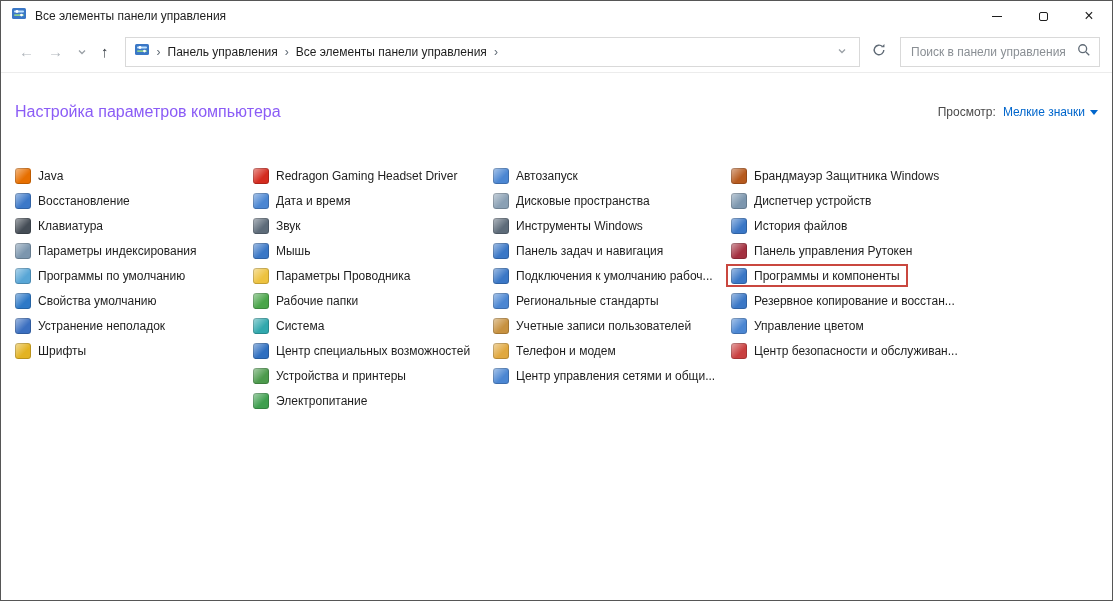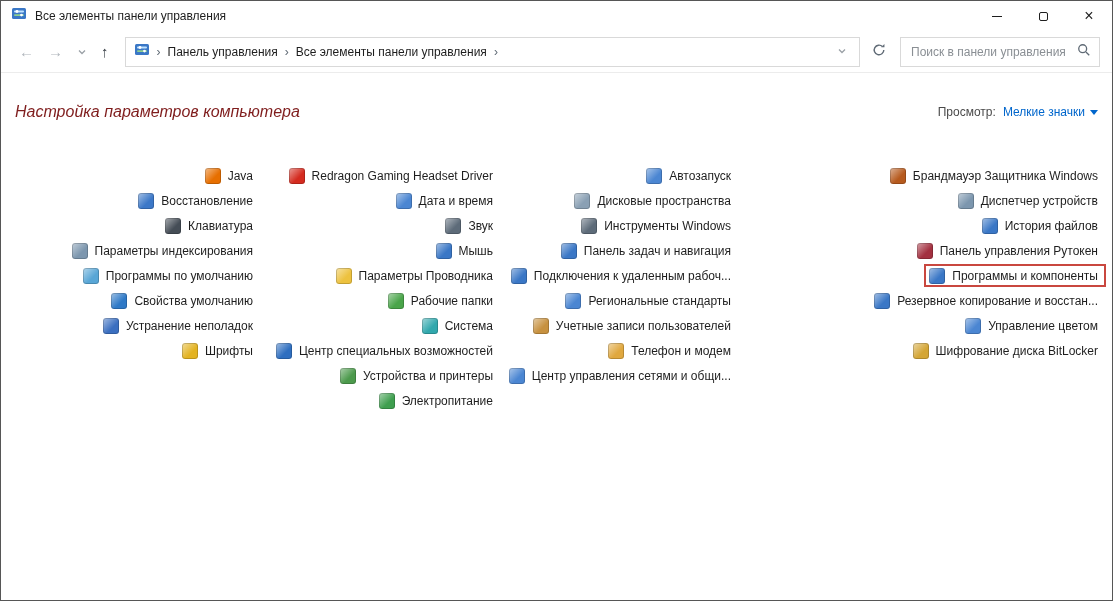--- a/index.html
+++ b/index.html
@@ -27,28 +27,28 @@
   .addr-right { margin-left: auto; display: flex; align-items: center; }
   .icon-btn { background: none; border: none; padding: 4px; cursor: pointer; display: flex; align-items: center; }
   .refresh-wrap { margin: 0 8px 0 2px; }
   .searchbox { width: 200px; height: 30px; border: 1px solid #d9d9d9; display: flex; align-items: center; padding: 0 8px; gap: 6px; background: #fff; }
   .searchbox input { border: none; outline: none; flex: 1; font-size: 12px; color: #4d7c0f; font-family: inherit; min-width: 0; }
   .searchbox input::placeholder { color: #8a8f94; }
 
   
   .content { flex: 1; padding: 0 14px; overflow: hidden; }
   .page-header { margin-top: 30px; display: flex; align-items: center; justify-content: space-between; }
-  .page-title { font-size: 16px; font-weight: 400; color: #7f1d1d; margin: 0; font-style: italic; }
+  .page-title { font-size: 16px; font-weight: 400; color: #8b5cf6; margin: 0; }
   .view-select { font-size: 12px; color: #4a4a4a; display: flex; align-items: center; gap: 7px; }
   .view-link { color: #0066cc; cursor: pointer; display: inline-flex; align-items: center; gap: 5px; }
   .tri { width: 0; height: 0; border-left: 4px solid transparent; border-right: 4px solid transparent; border-top: 5px solid #0066cc; display: inline-block; margin-top: 1px; }
 
   
   .items-grid { margin-top: 42px; display: grid; grid-template-columns: 238px 240px 238px auto; }
-  .items-col { display: flex; flex-direction: column; align-items: flex-end; }
+  .items-col { display: flex; flex-direction: column; align-items: flex-start; }
   .item { height: 25px; display: inline-flex; align-items: center; gap: 7px; font-size: 12px; color: #1e1e1e; cursor: pointer; text-decoration: none; position: relative; white-space: nowrap; }
   .item-icon { width: 16px; height: 16px; border-radius: 3px; flex: 0 0 auto;
                background-image: linear-gradient(135deg, rgba(255,255,255,.55), rgba(255,255,255,0) 60%);
                box-shadow: inset 0 0 0 1px rgba(0,0,0,.18); }
   .item.highlighted::after { content: ""; position: absolute; top: 1px; bottom: 1px; left: -5px; right: -8px;
                border: 2px solid var(--hl, #c9473f); pointer-events: none; }
 </style>
 </head>
 <body>
 
@@ -239,21 +239,21 @@
           <a class="item">
             <span class="item-icon" style="background-color: rgb(93, 107, 121);"></span>
             <span class="item-label">Инструменты Windows</span>
           </a>
           <a class="item">
             <span class="item-icon" style="background-color: rgb(58, 119, 198);"></span>
             <span class="item-label">Панель задач и навигация</span>
           </a>
           <a class="item">
             <span class="item-icon" style="background-color: rgb(58, 119, 198);"></span>
-            <span class="item-label">Подключения к удаленным рабоч...</span>
+            <span class="item-label">Подключения к умолчанию рабоч...</span>
           </a>
           <a class="item">
             <span class="item-icon" style="background-color: rgb(75, 134, 210);"></span>
             <span class="item-label">Региональные стандарты</span>
           </a>
           <a class="item">
             <span class="item-icon" style="background-color: rgb(199, 145, 63);"></span>
             <span class="item-label">Учетные записи пользователей</span>
           </a>
           <a class="item">
@@ -288,20 +288,20 @@
           </a>
           <a class="item">
             <span class="item-icon" style="background-color: rgb(58, 119, 198);"></span>
             <span class="item-label">Резервное копирование и восстан...</span>
           </a>
           <a class="item">
             <span class="item-icon" style="background-color: rgb(75, 134, 210);"></span>
             <span class="item-label">Управление цветом</span>
           </a>
           <a class="item">
-            <span class="item-icon" style="background-color: rgb(212, 166, 54);"></span>
-            <span class="item-label">Шифрование диска BitLocker</span>
+            <span class="item-icon" style="background-color: rgb(201, 63, 63);"></span>
+            <span class="item-label">Центр безопасности и обслуживан...</span>
           </a>
         </div>
       </div>
   </div>
 
 </div>
 
 </body></html>

